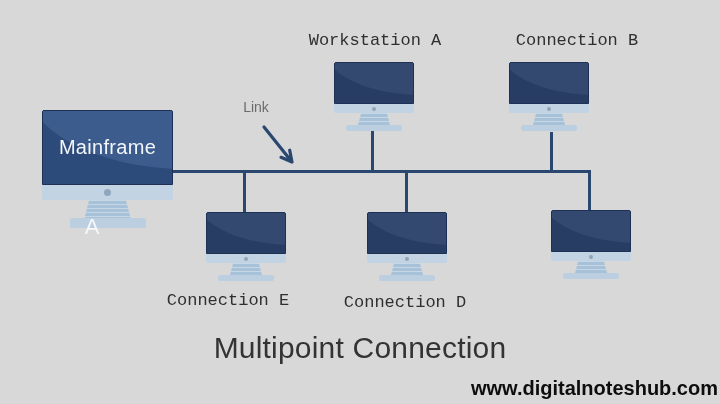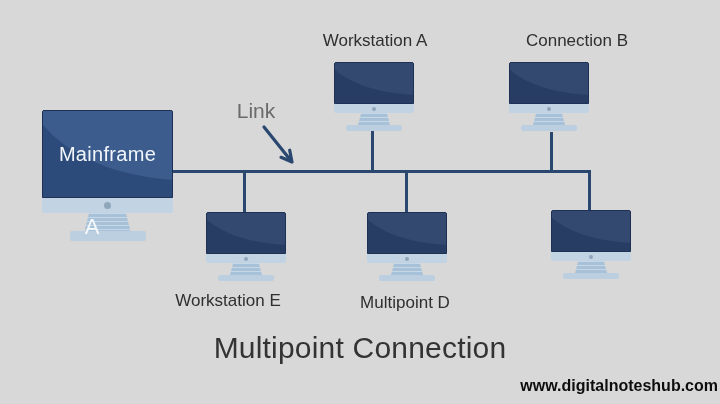--- a/index.html
+++ b/index.html
@@ -42,52 +42,52 @@
     clip-path:polygon(10% 0,90% 0,100% 100%,0 100%);
     background-image:repeating-linear-gradient(to bottom,rgba(255,255,255,.35) 0 1px,rgba(0,0,0,0) 1px 4px);
   }
   .base{
     width:56px;height:6px;margin:0 auto;
     background:var(--stand-base,#bccfe0);border-radius:2px;
   }
   
   .mainframe{position:absolute;left:42px;top:110px;width:131px;}
   .mainframe .screen{
-    width:131px;height:88px;
+    width:131px;height:75px;
     background:var(--mainframe-screen,#2d4b7a);
     display:flex;align-items:center;justify-content:center;
   }
   .mainframe .screen .sheen{background:var(--mainframe-sheen,#3b5c8d);}
   .mainframe .screen-label{
     position:relative;z-index:2;color:#f2f6fb;font-size:20px;letter-spacing:.3px;
   }
   .mainframe .chin{width:131px;height:15px;}
   .mainframe .dot{width:7px;height:7px;}
   .mainframe .neck{width:46px;height:18px;}
   .mainframe .base{width:76px;height:10px;}
   .mf-sub{
     position:absolute;left:34px;top:104px;width:32px;
     text-align:center;color:#f5f8fb;font-size:22px;z-index:3;
   }
   
   .ws-label{
     position:absolute;width:200px;text-align:center;
-    color:var(--label-text,#2f2f2f);font-size:17px;
+    color:var(--label-text,#2f2f2f);font-size:17px;font-family:Liberation Mono, monospace;
   }
   .title{
     position:absolute;left:0;right:0;top:331px;text-align:center;
     color:var(--title-text,#333);font-size:30px;letter-spacing:.2px;
   }
   .watermark{
     position:absolute;right:2px;top:377px;
-    color:var(--watermark-text,#0d0d0d);font-size:16px;font-weight:700;
+    color:var(--watermark-text,#0d0d0d);font-size:20px;font-weight:700;
   }
   .link-label{
     position:absolute;left:226px;top:99px;width:60px;text-align:center;
-    color:var(--link-text,#6b6b6b);font-size:21px;
+    color:var(--link-text,#6b6b6b);font-size:14px;
   }
   .link-arrow{position:absolute;left:256px;top:119px;color:var(--line,#2a4770);}
 </style>
 </head>
 <body>
 
 <div class="stage">
 
   <div class="line" style="left:173px;top:170px;width:418px;height:3px;"></div>
   <div class="line" style="left:588px;top:170px;width:3px;height:42px;"></div>
@@ -164,19 +164,19 @@
       </div>
     <div class="chin">
         <span class="dot"></span>
       </div>
     <div class="neck"></div>
     <div class="base"></div>
   </div>
 
   <div class="ws-label" style="left:275px;top:31px;">Workstation A</div>
   <div class="ws-label" style="left:477px;top:31px;">Connection B</div>
-  <div class="ws-label" style="left:305px;top:293px;">Multipoint D</div>
-  <div class="ws-label" style="left:128px;top:291px;">Workstation E</div>
+  <div class="ws-label" style="left:305px;top:293px;">Connection D</div>
+  <div class="ws-label" style="left:128px;top:291px;">Connection E</div>
 
   <div class="title">Multipoint Connection</div>
   <div class="watermark">www.digitalnoteshub.com</div>
 
 </div>
 
 </body></html>

